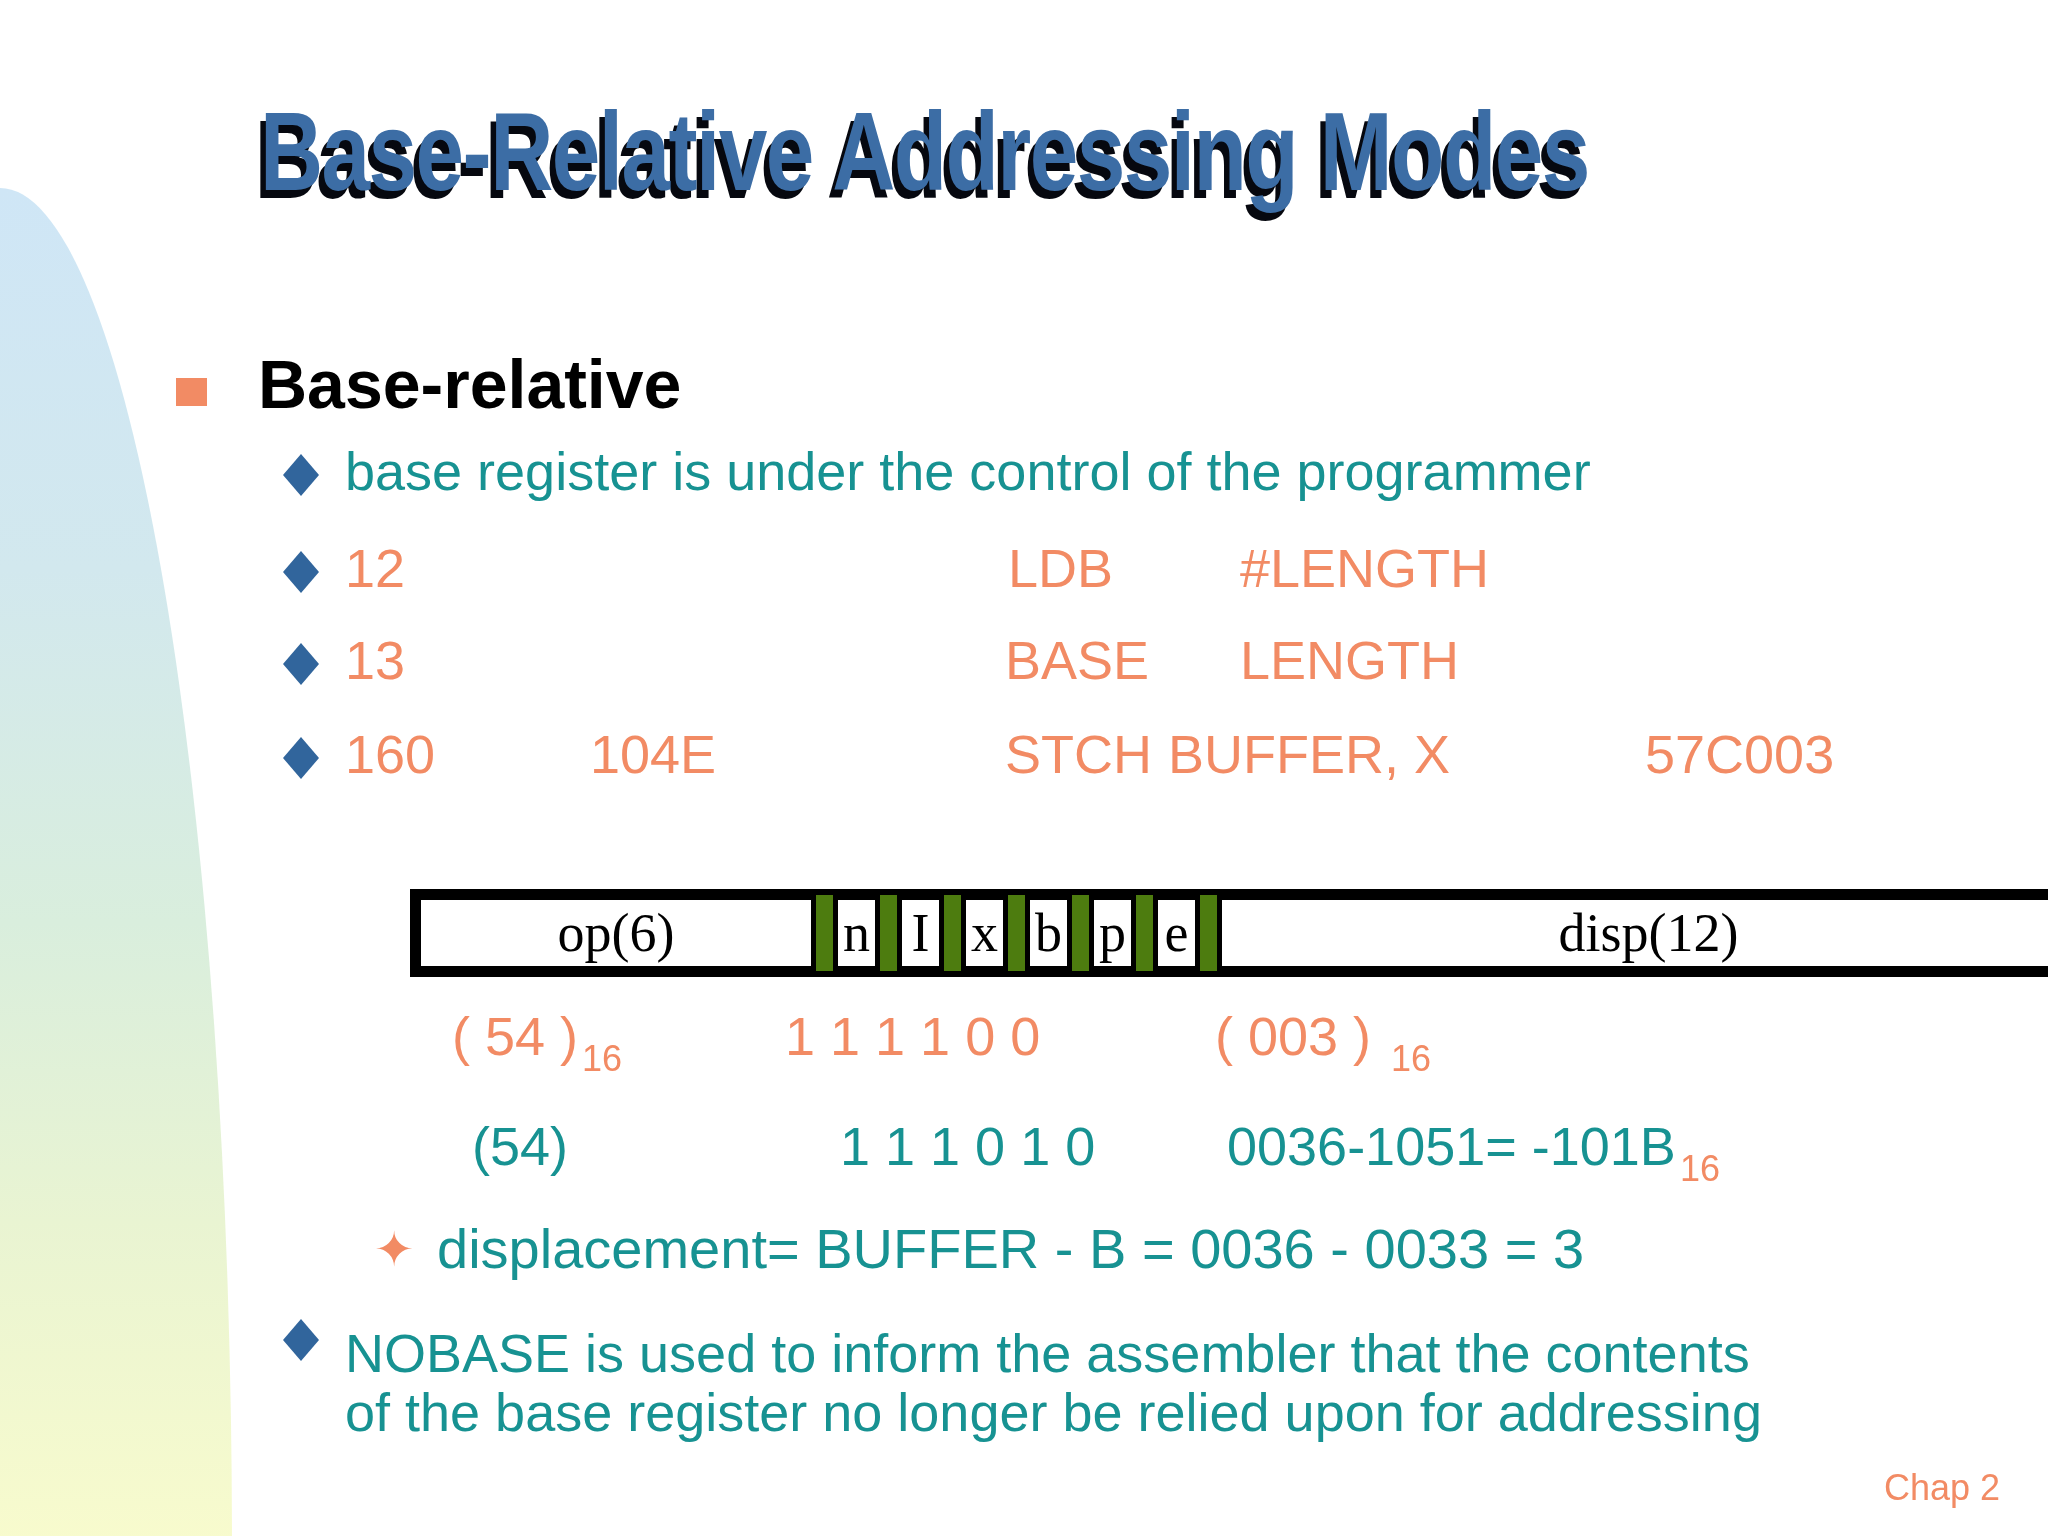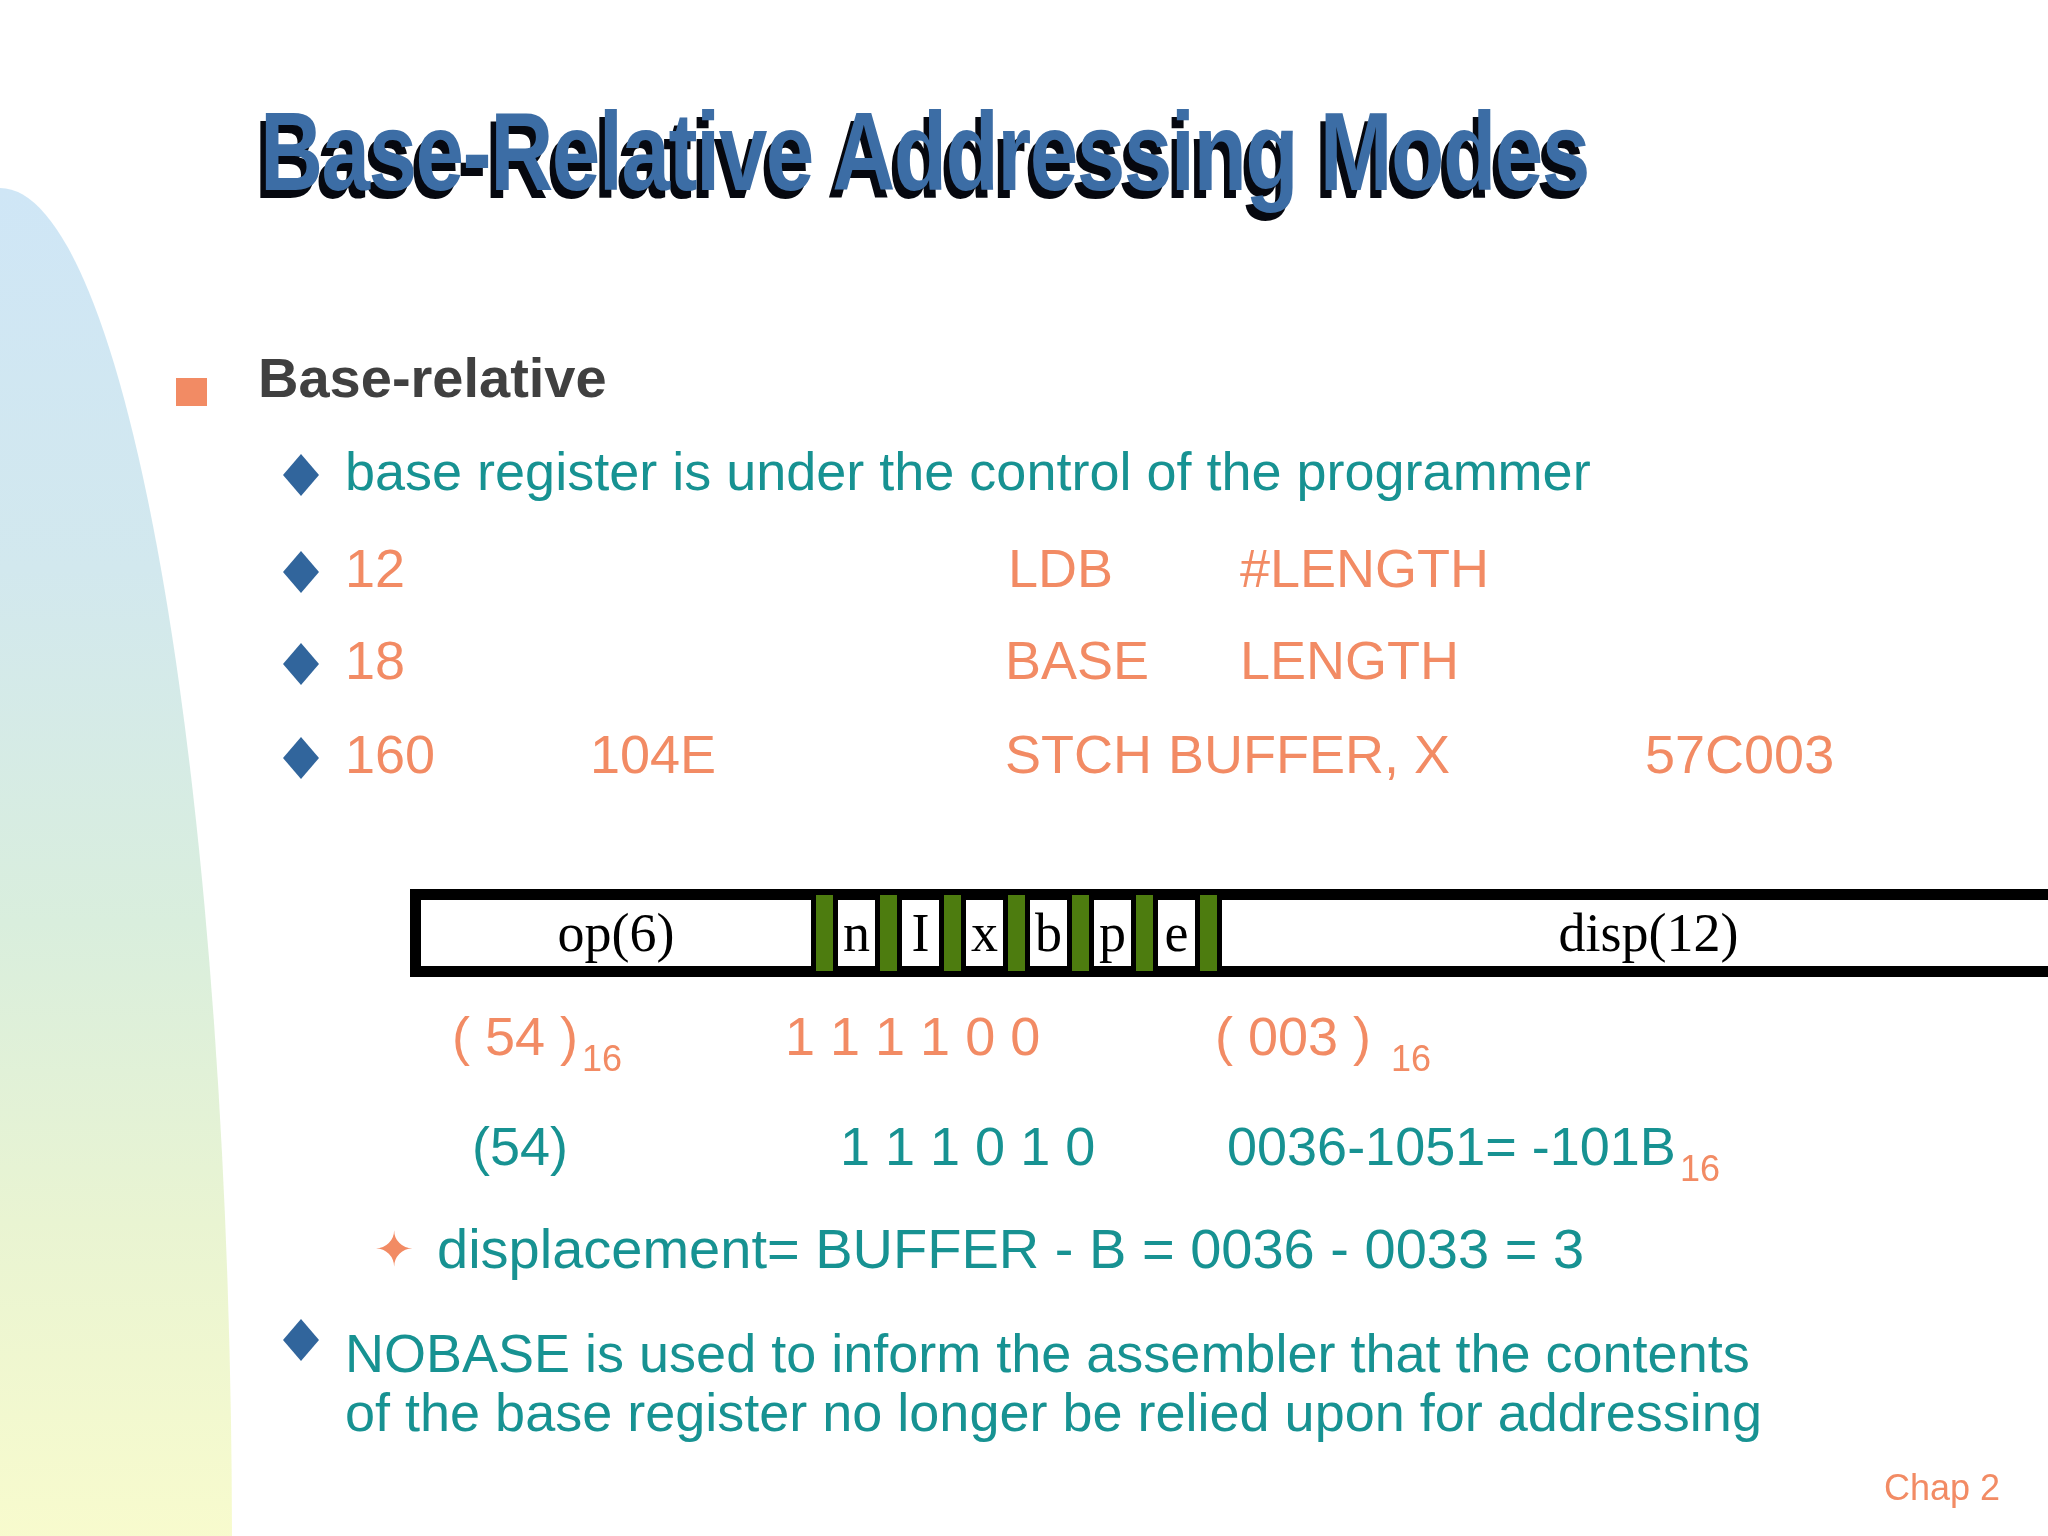--- a/index.html
+++ b/index.html
@@ -22,21 +22,21 @@
   .title{
     left:260px;top:96px;
     font-size:112px;font-weight:bold;letter-spacing:-2px;
     color:#3c6da5;
     text-shadow:-7px 8px 0 #06080f;
     transform:scaleX(0.78);transform-origin:left top;
   }
 
   .heading{
     left:258px;top:350px;
-    font-size:56px;font-weight:bold;color:#404040;
+    font-size:68px;font-weight:bold;color:#000000;
   }
 
   .teal{color:#179292;text-align:right;}
   .orange{color:#f28b64;}
   .body-text{font-size:54px;}
   .disp-text{font-size:56px;}
 
   .bullet-square{
     left:176px;top:378px;width:31px;height:28px;background:#f28b64;
   }
@@ -88,21 +88,21 @@
 
 <span class="diamond" style="top:551px;"></span>
 <div class="abs body-text orange" style="left:0;top:541px;width:2048px;">
   <span class="abs" style="left:345px;">12</span>
   <span class="abs" style="left:1008px;">LDB</span>
   <span class="abs" style="left:1240px;">#LENGTH</span>
 </div>
 
 <span class="diamond" style="top:643px;"></span>
 <div class="abs body-text orange" style="left:0;top:633px;width:2048px;">
-  <span class="abs" style="left:345px;">18</span>
+  <span class="abs" style="left:345px;">13</span>
   <span class="abs" style="left:1005px;">BASE</span>
   <span class="abs" style="left:1240px;">LENGTH</span>
 </div>
 
 <span class="diamond" style="top:737px;"></span>
 <div class="abs body-text orange" style="left:0;top:727px;width:2048px;">
   <span class="abs" style="left:345px;">160</span>
   <span class="abs" style="left:590px;">104E</span>
   <span class="abs" style="left:1005px;">STCH</span>
   <span class="abs" style="left:1168px;">BUFFER, X</span>

